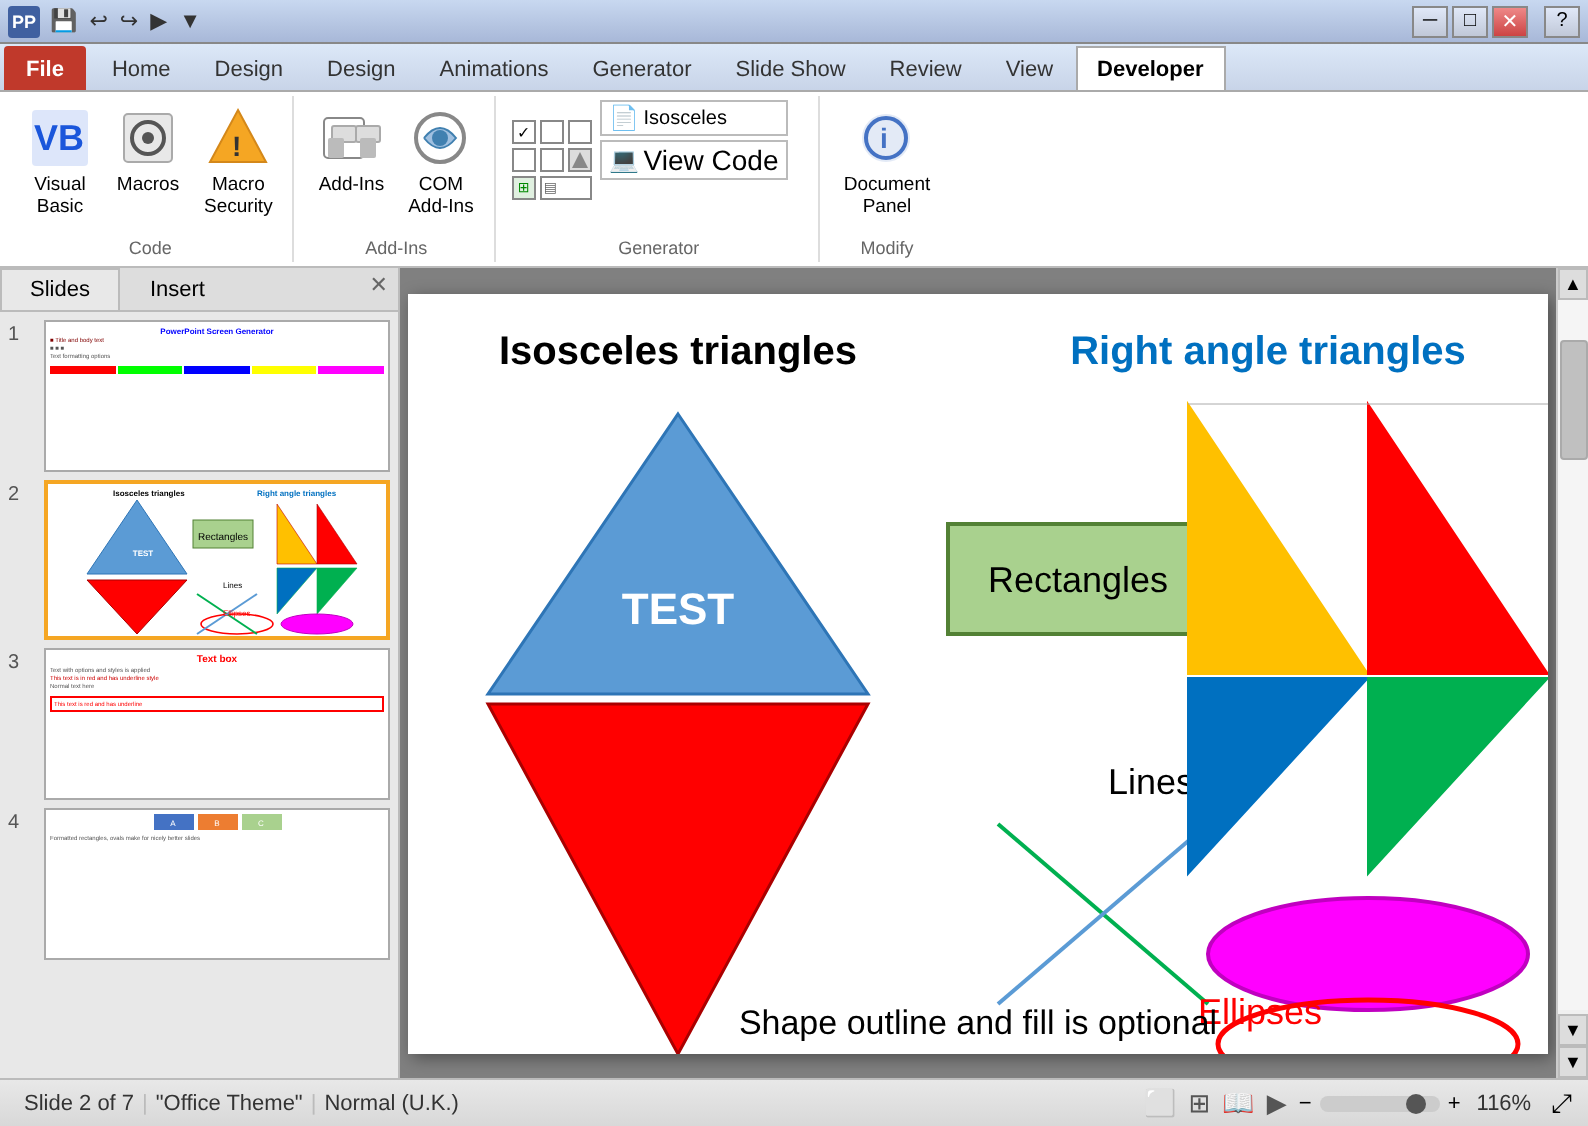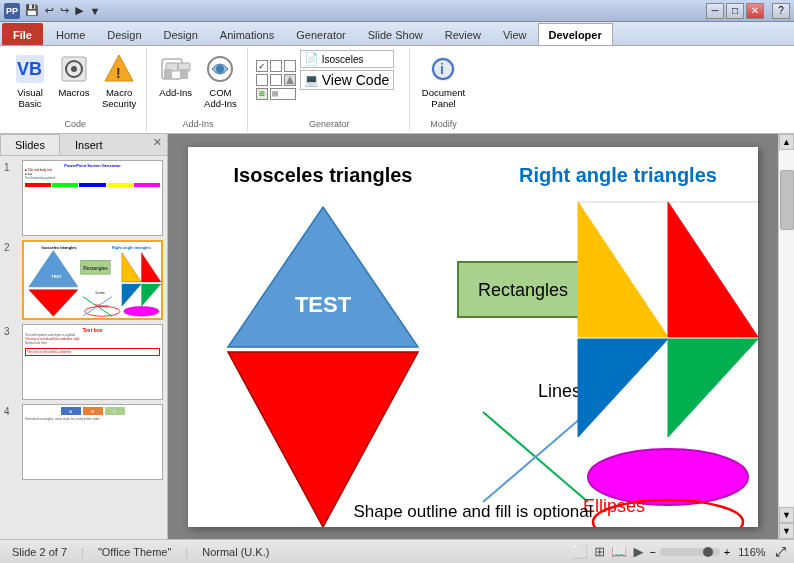--- a/index.html
+++ b/index.html
@@ -105,21 +105,21 @@
 
     
     .main-area {
       display: flex;
       height: calc(563px - 22px - 24px - 88px - 24px);
       
     }
 
     
     .sidebar {
-      width: 168px;
+      width: 200px;
       background: #e8e8e8;
       border-right: 1px solid #bbb;
       display: flex;
       flex-direction: column;
     }
     .sidebar-tabs {
       display: flex;
       background: #ddd;
       border-bottom: 1px solid #bbb;
     }
@@ -205,21 +205,20 @@
 
     
     .status-bar {
       height: 24px;
       background: linear-gradient(to bottom, #e8e8e8, #d8d8d8);
       border-top: 1px solid #bbb;
       display: flex;
       align-items: center;
       padding: 0 8px;
       font-size: 11px;
-      gap: 10px;
     }
     .status-item { color: #333; padding: 0 4px; }
     .status-sep { color: #bbb; }
     .status-right { margin-left: auto; display: flex; align-items: center; gap: 6px; }
     .view-btn { font-size: 13px; cursor: pointer; color: #555; }
     .zoom-bar { display: flex; align-items: center; gap: 4px; }
     .zoom-slider { width: 60px; height: 8px; background: #ccc; border-radius: 4px; position: relative; }
     .zoom-thumb { width: 10px; height: 10px; background: #555; border-radius: 50%; position: absolute; top: -1px; left: 72%; }
 
     svg text { font-family: 'Segoe UI', Arial, sans-serif; }

